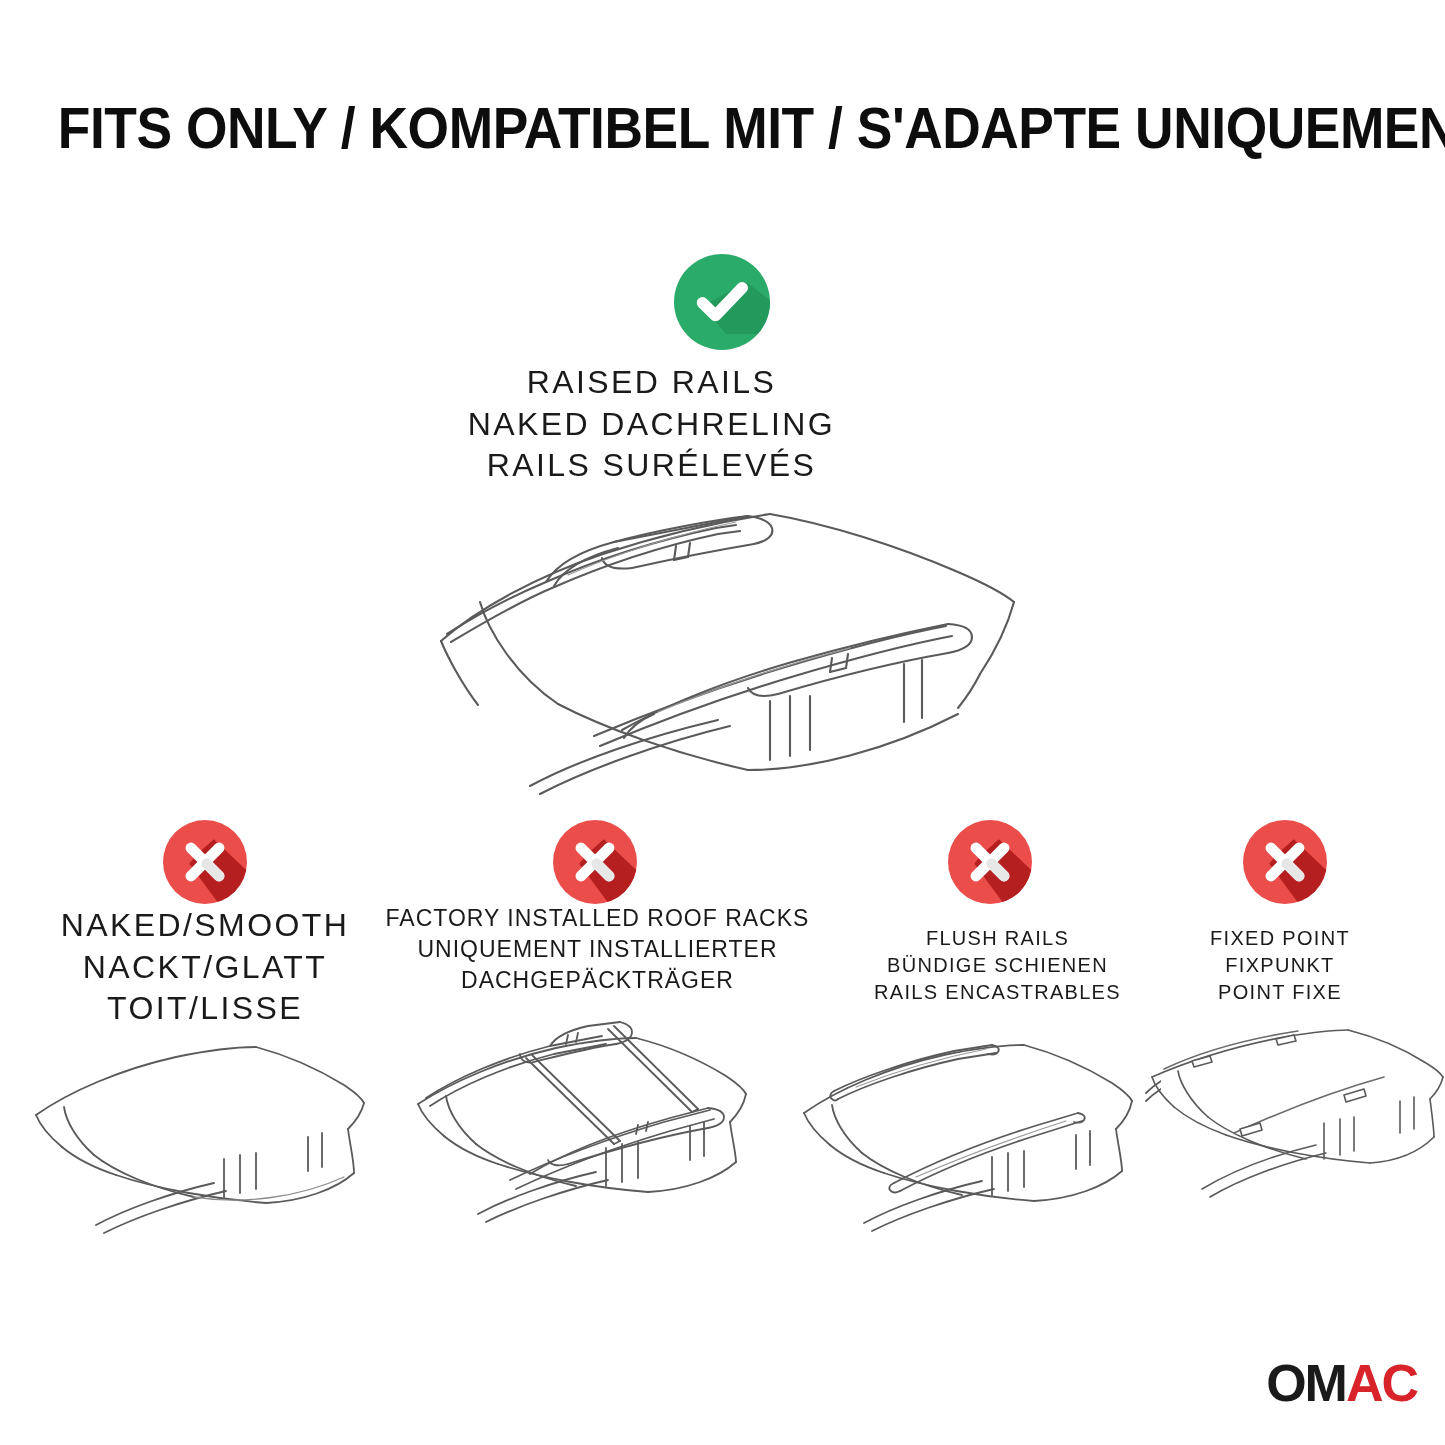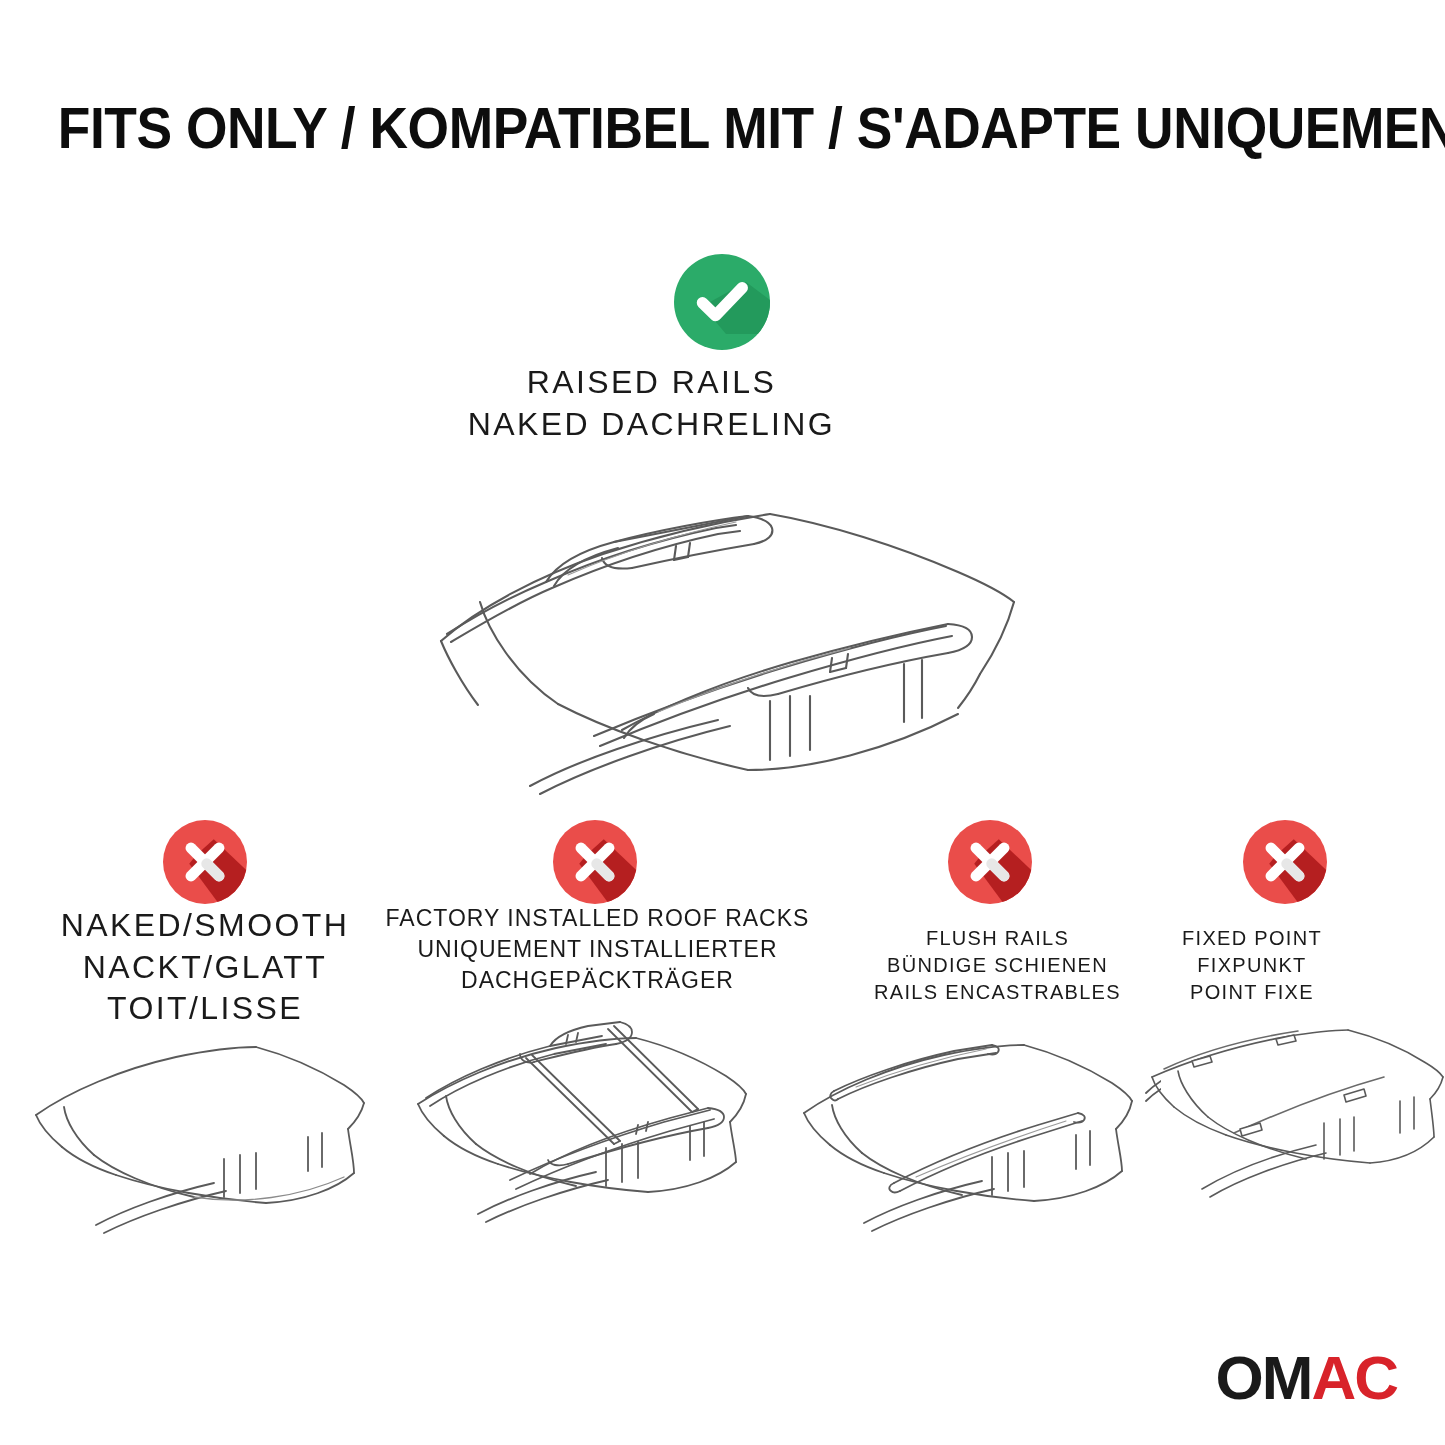--- a/index.html
+++ b/index.html
@@ -60,24 +60,24 @@
     letter-spacing:1.0px;
   }
 
   
   .illus{position:absolute;}
   .illus svg{display:block;}
 
   
   .logo{
     position:absolute;
-    right:48px;bottom:36px;
+    right:28px;bottom:36px;
     font-family:"Liberation Sans","DejaVu Sans",sans-serif;
     font-weight:700;
-    font-size:62px;
+    font-size:52px;
     letter-spacing:-2px;
     line-height:1;
   }
 </style>
 </head>
 <body>
 
 <div id="stage">
 
   <div class="title">FITS ONLY / KOMPATIBEL MIT / S'ADAPTE UNIQUEMENT</div>
@@ -93,20 +93,21 @@
       <g clip-path="url(#gclip)">
         <path d="M36 48 L30 54 L52 80 L96 80 L96 46 L72 28 Z" fill="#239a5c"></path>
       </g>
       <path d="M28.5 48.8 L41.6 61.6 L68.2 33.8" fill="none" stroke="#ffffff" stroke-width="11.5" stroke-linecap="round" stroke-linejoin="round"></path>
     </svg>
   </div>
 
   <div class="caption cap-main" style="left:0;top:362px;width:1303px;">
     <span class="ln">RAISED RAILS</span>
     <span class="ln">NAKED DACHRELING</span>
+    <span class="ln">RAILS SURÉLEVÉS</span>
   </div>
 
   <div class="illus" style="left:418px;top:498px;">
     <svg width="610" height="300" viewBox="0 0 610 300">
       <g fill="none" stroke="#5a5a5a" stroke-width="2.1" stroke-linecap="round" stroke-linejoin="round">
 
         <path d="M23 143 C60 110 120 78 185 56 C245 36 300 24 352 16"></path>
         <path d="M352 16 C410 26 480 48 540 74 C568 86 586 96 596 104"></path>
         <path d="M596 104 C590 126 578 152 562 176"></path>
         <path d="M23 143 C30 160 44 186 60 207"></path>
@@ -363,21 +364,21 @@
       </g>
       <g stroke="#ffffff" stroke-width="12.5" stroke-linecap="round">
         <line x1="32" y1="32" x2="64" y2="64"></line>
         <line x1="64" y1="32" x2="32" y2="64"></line>
       </g>
       <g stroke="#e3e3e3" stroke-width="12.5" stroke-linecap="round" opacity="0.85">
         <line x1="50" y1="50" x2="64" y2="64"></line>
       </g>
     </svg>
   </div>
-  <div class="caption cap-sub" style="left:1102px;top:925px;width:300px;">
+  <div class="caption cap-sub" style="left:1130px;top:925px;width:300px;">
     <span class="ln">FIXED POINT</span>
     <span class="ln">FIXPUNKT</span>
     <span class="ln">POINT FIXE</span>
   </div>
 
   <div class="illus" style="left:1148px;top:1025px;">
     <svg width="297" height="215" viewBox="0 0 297 215">
       <g fill="none" stroke="#5a5a5a" stroke-width="1.6" stroke-linecap="round" stroke-linejoin="round">
         <path d="M4 52 C36 38 84 22 136 12 C166 7 186 5 200 5"></path>
         <path d="M200 5 C228 12 256 24 278 38 C288 44 293 49 295 52"></path>

